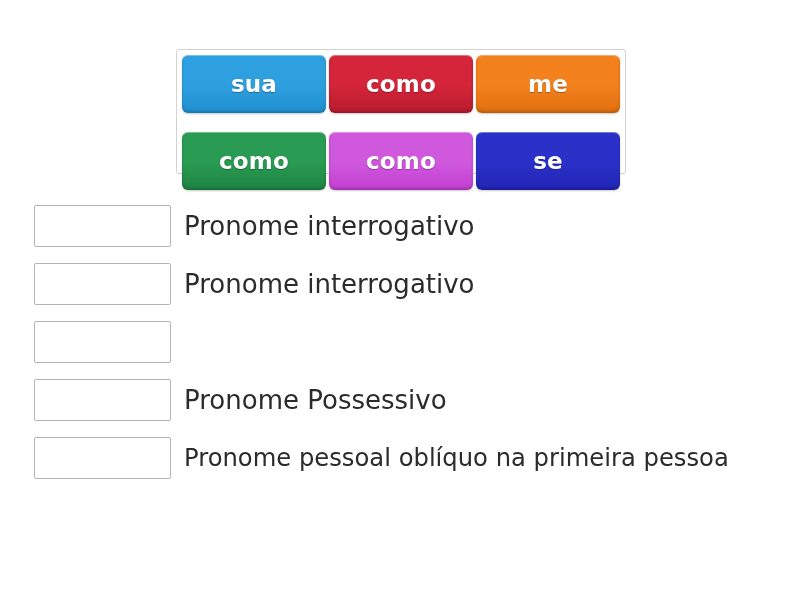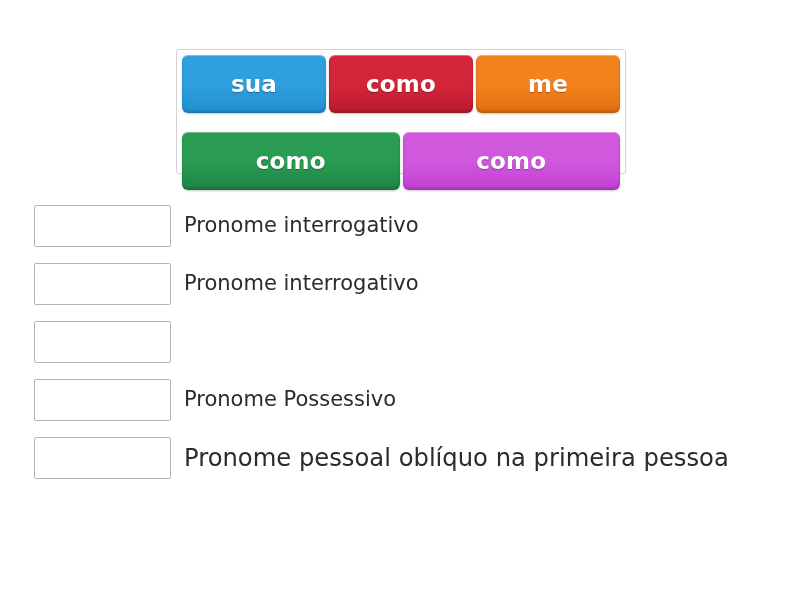--- a/index.html
+++ b/index.html
@@ -85,21 +85,21 @@
     width: 137px;
     height: 42px;
     border: 1px solid #b4b4b4;
     background: #ffffff;
     border-radius: 2px;
     flex: 0 0 auto;
   }
 
   .answer-label {
     margin-left: 13px;
-    font-size: 21px;
+    font-size: 26px;
     color: #2b2b2b;
     font-weight: normal;
     white-space: nowrap;
     line-height: 1.1;
   }
 
   .answer-label.condensed {
     font-size: 25px;
     transform: scaleX(0.97);
     transform-origin: left center;
@@ -122,20 +122,23 @@
         <span class="tile-label">me</span>
       </div>
     </div>
     <div class="tile-row">
       <div class="tile" style="background: linear-gradient(rgb(42, 155, 82) 0%, rgb(42, 155, 82) 52%, rgb(29, 132, 66) 100%);">
         <span class="tile-label">como</span>
       </div>
       <div class="tile" style="background: linear-gradient(rgb(207, 88, 221) 0%, rgb(207, 88, 221) 52%, rgb(194, 63, 210) 100%);">
         <span class="tile-label">como</span>
       </div>
+      <div class="tile" style="background: linear-gradient(rgb(43, 49, 200) 0%, rgb(43, 49, 200) 52%, rgb(32, 37, 180) 100%);">
+        <span class="tile-label">se</span>
+      </div>
     </div>
   </div>
 
   <div class="answer-list">
     <div class="answer-row">
       <div class="drop-box"></div>
       <div class="answer-label">Pronome interrogativo</div>
     </div>
     <div class="answer-row">
       <div class="drop-box"></div>

